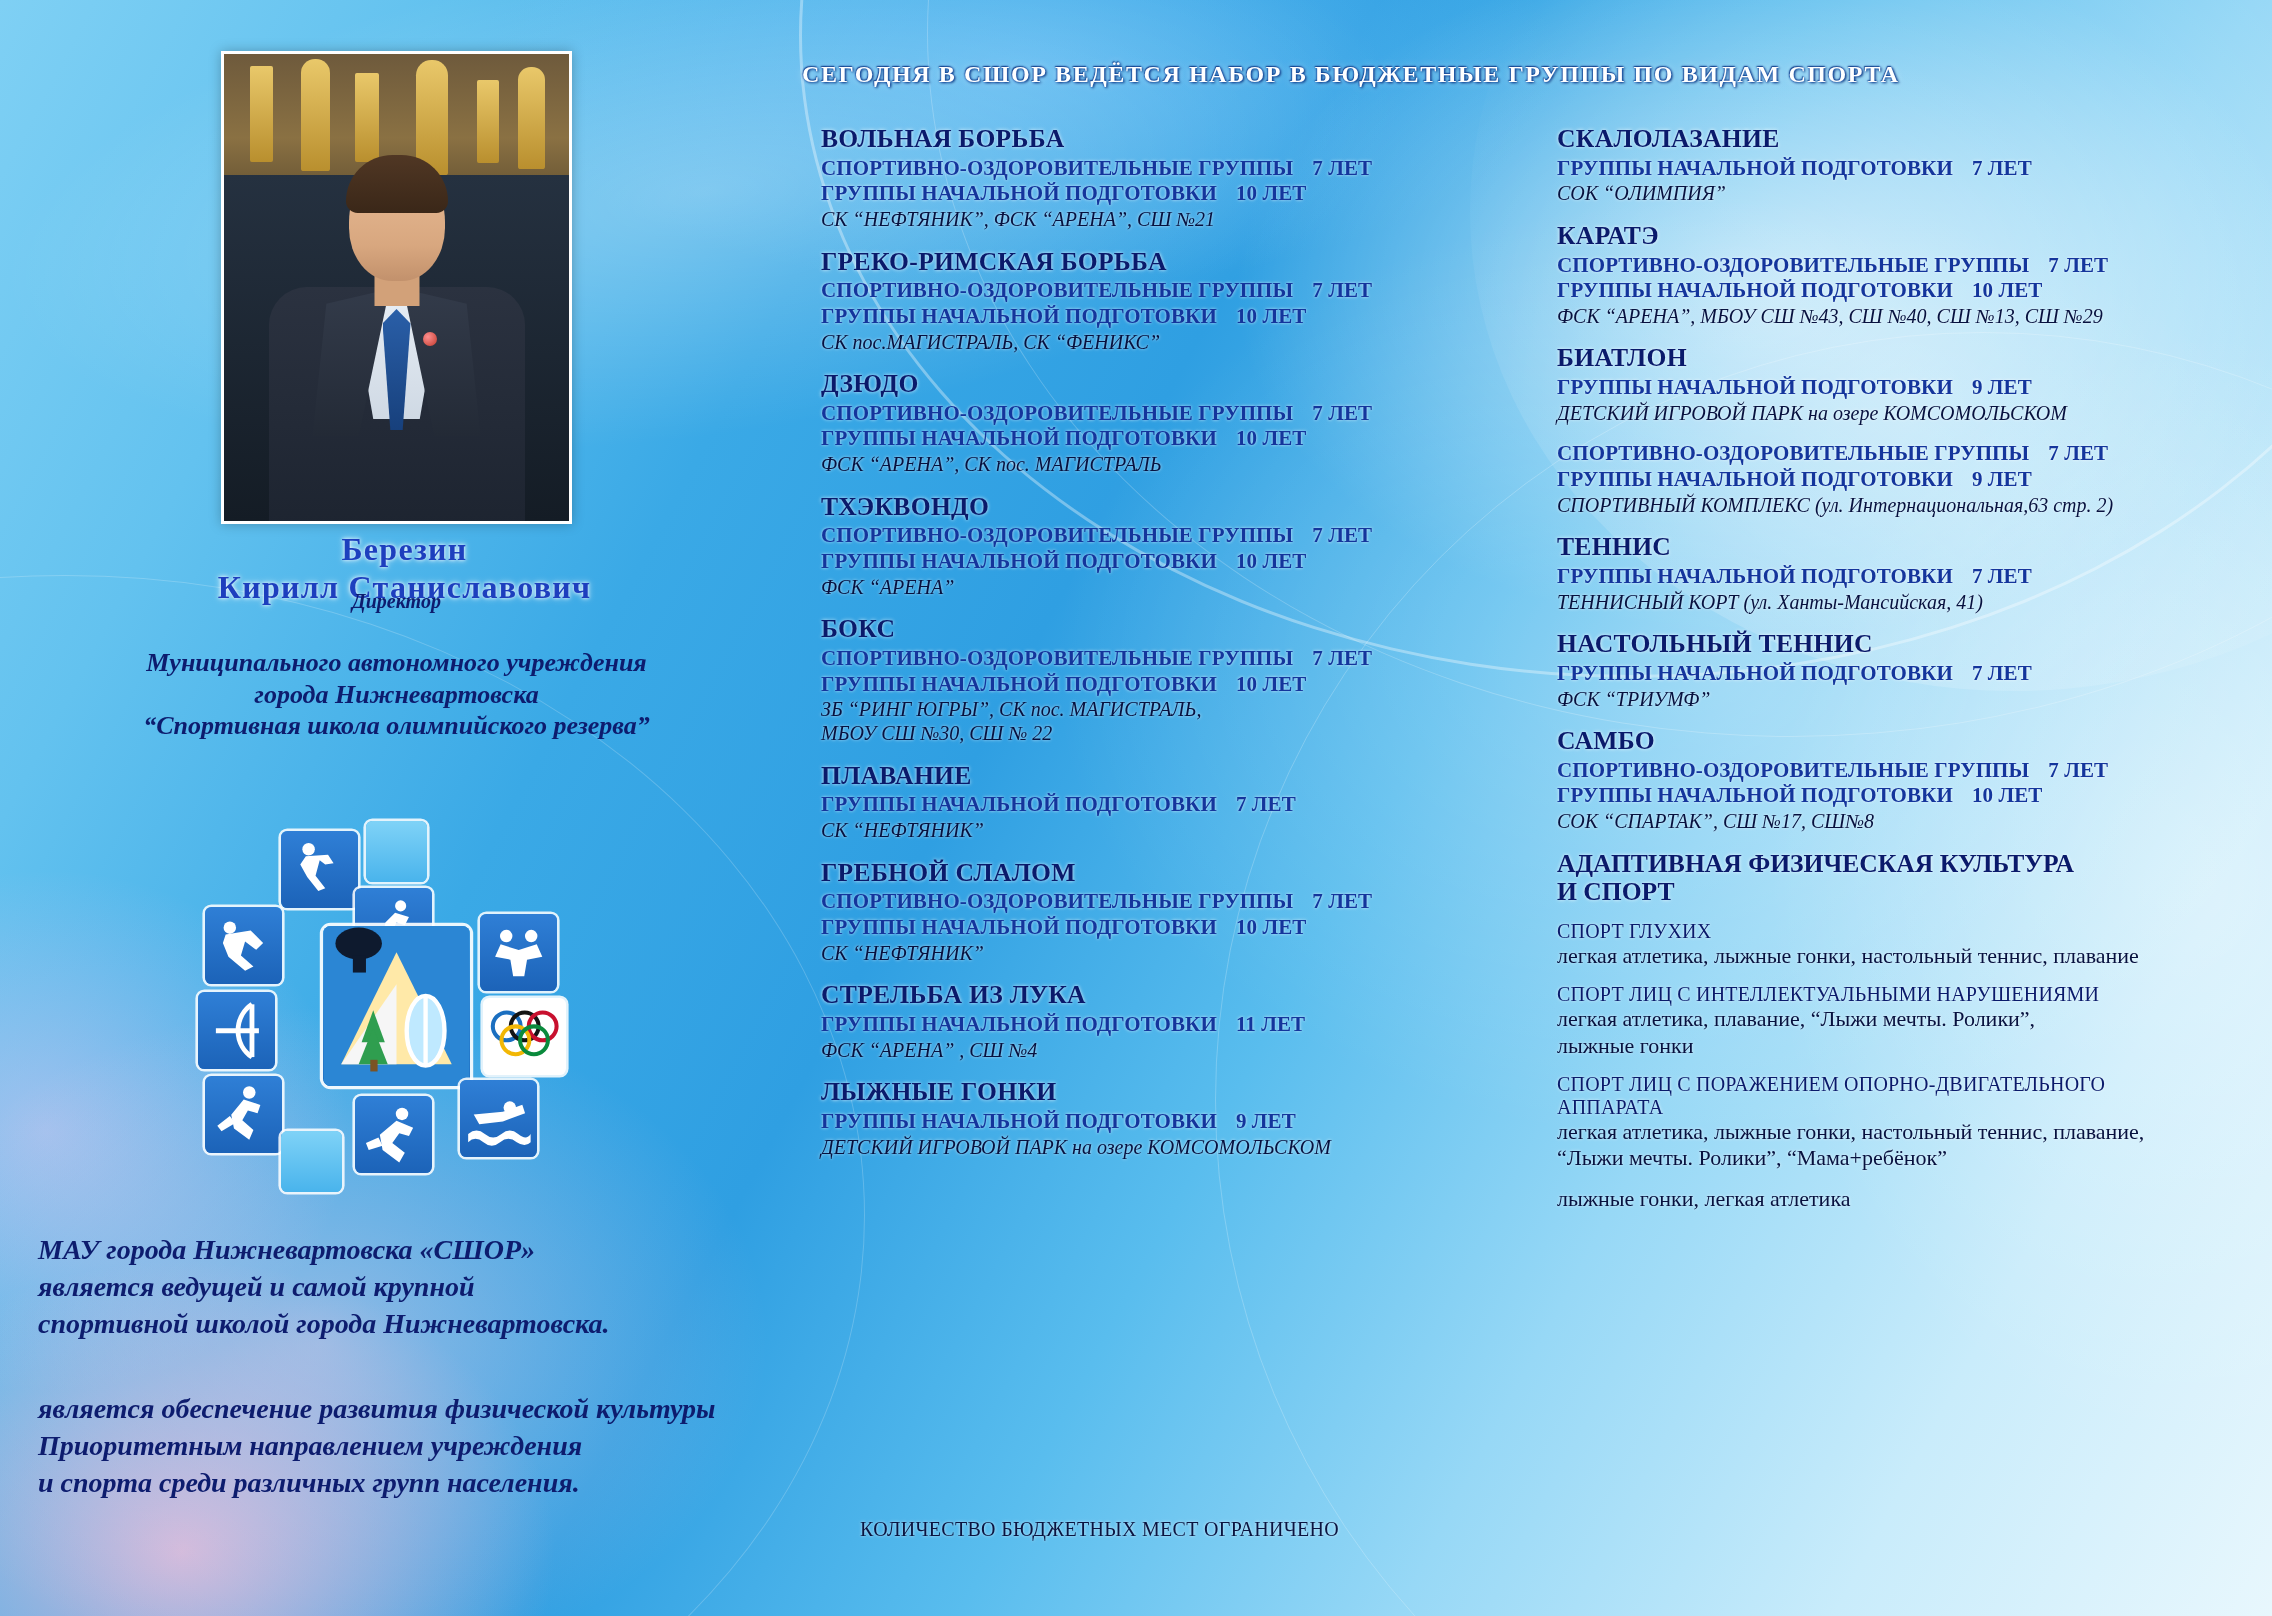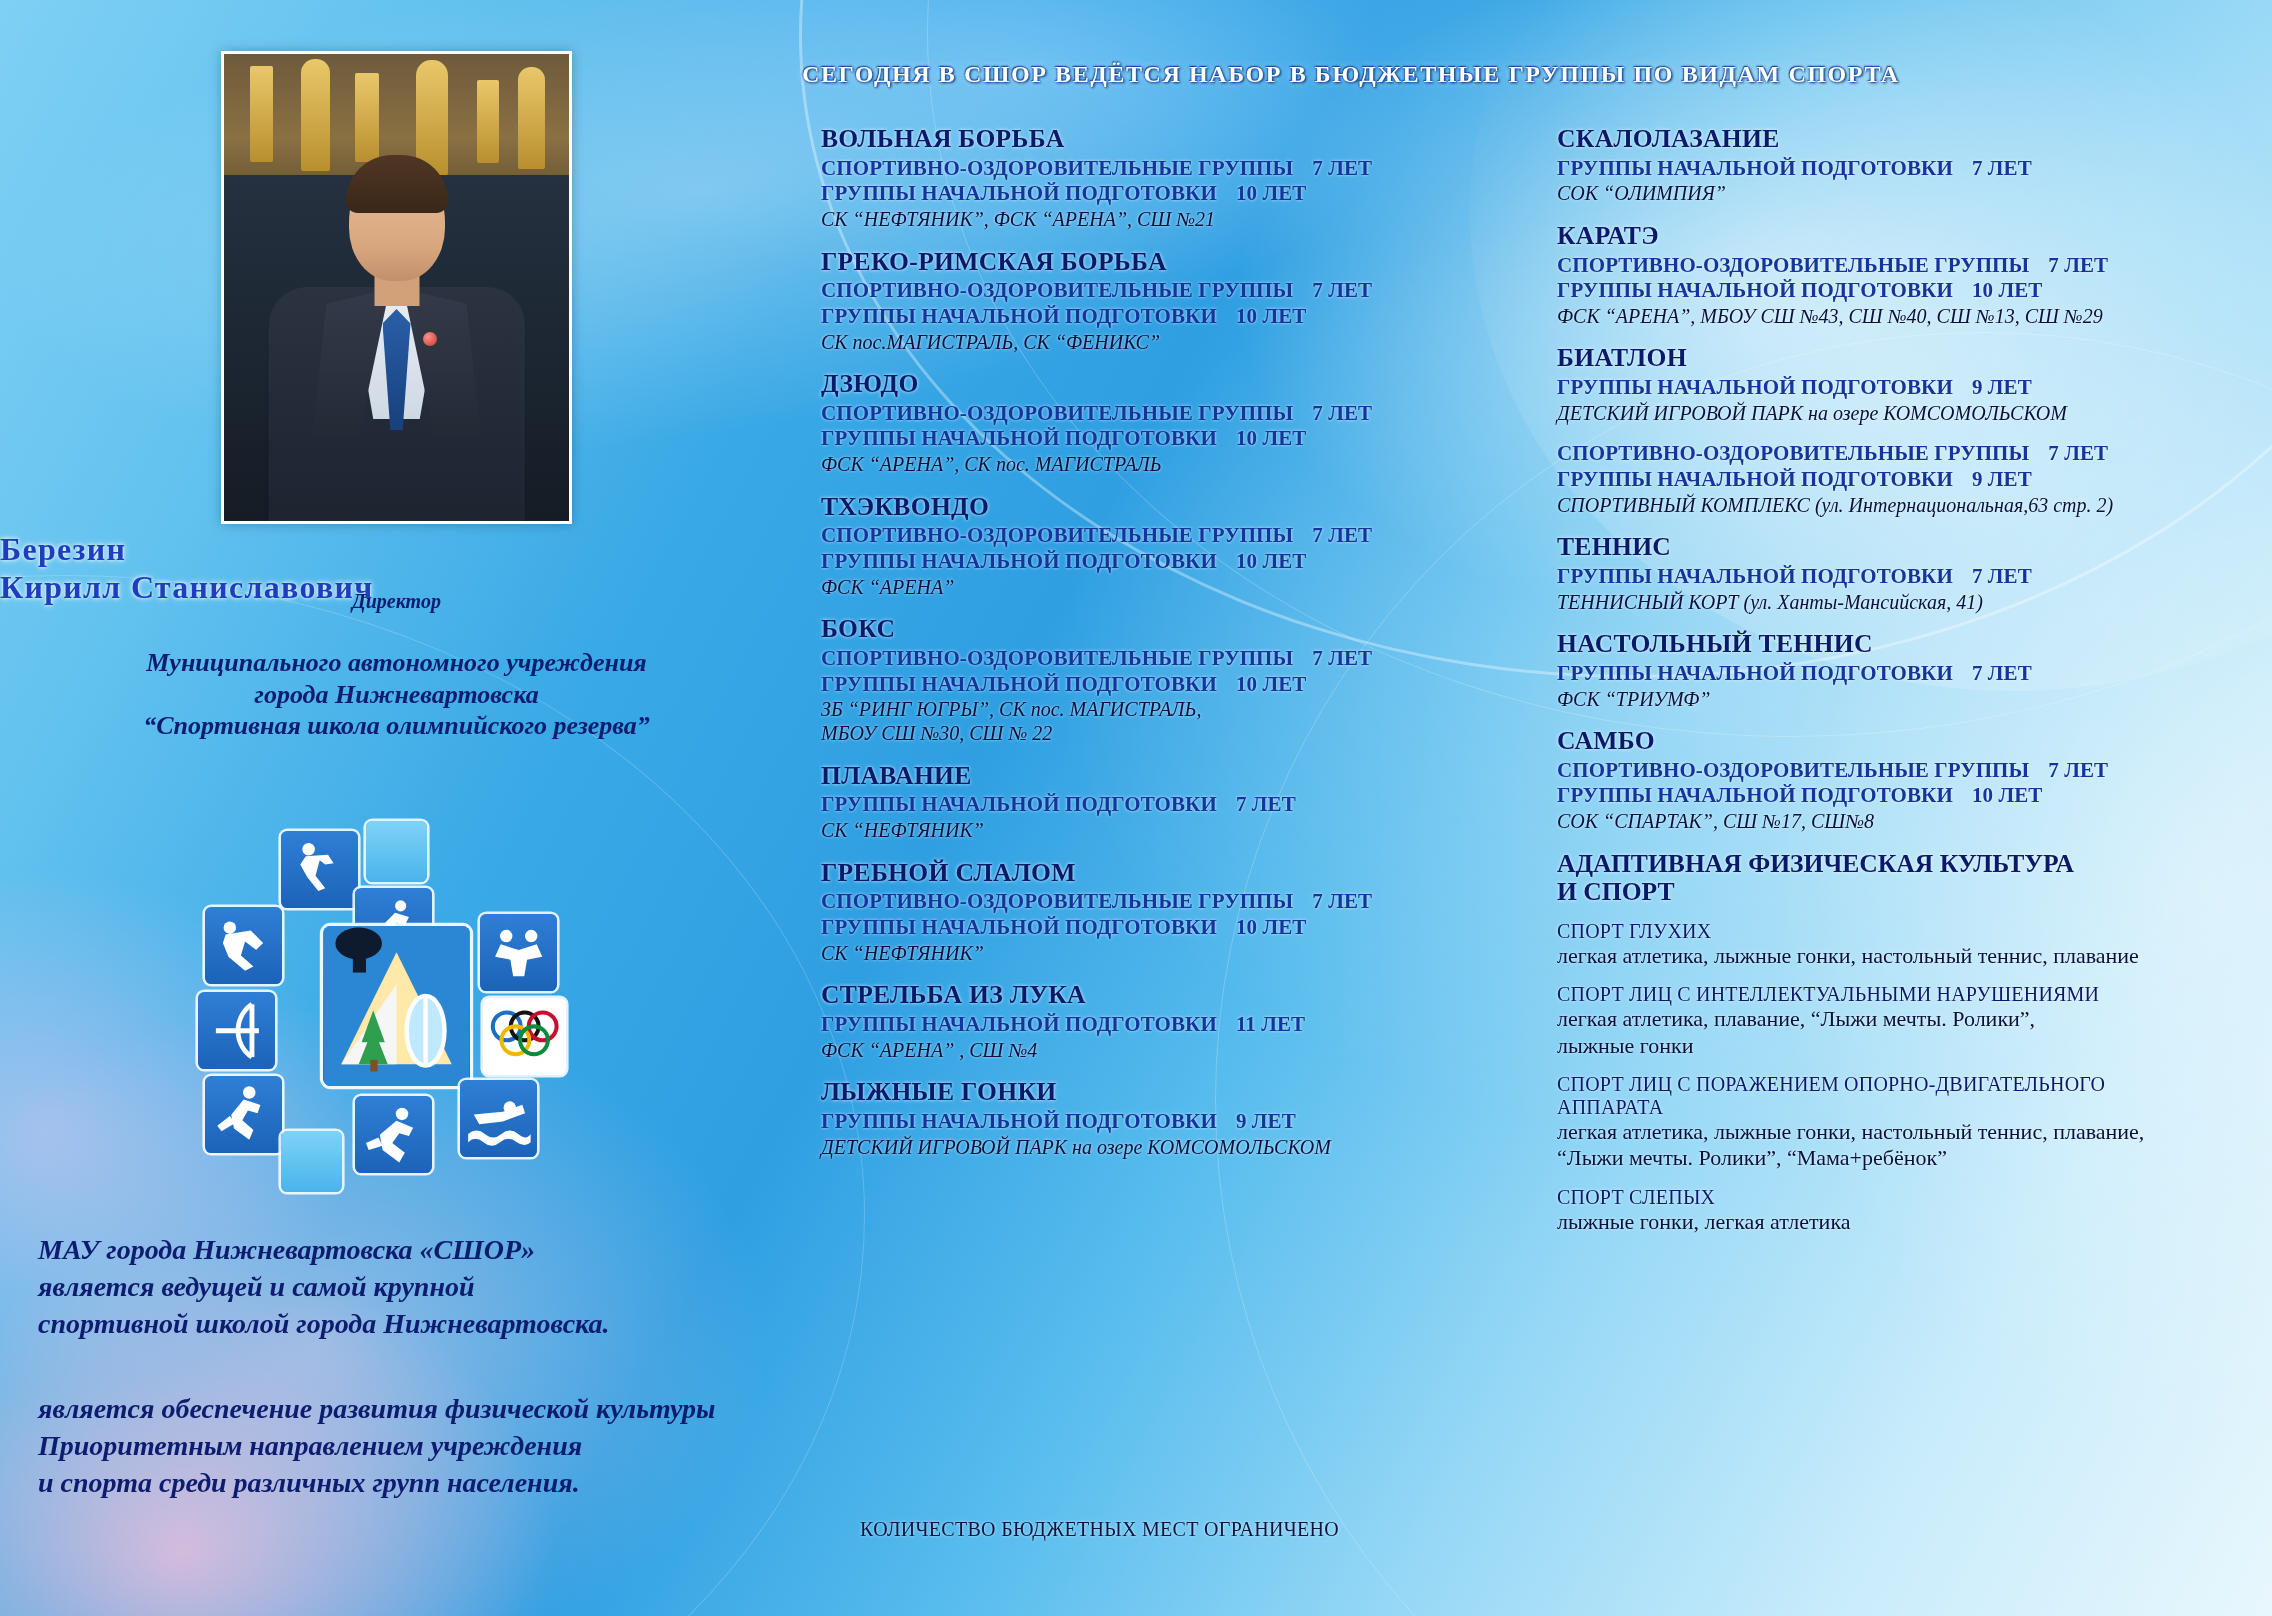--- a/index.html
+++ b/index.html
@@ -155,25 +155,26 @@
     position: absolute;
     left: 160px; top: 182px;
     width: 14px; height: 14px;
     border-radius: 50%;
     background: radial-gradient(circle at 35% 35%, #ff8f8f, #c0392b);
   }
 
   .name-line {
     position: absolute;
     width: 793px;
-    text-align: left;
+    text-align: center;
     color: #1d3fbe;
     font-weight: bold;
     letter-spacing: 1.3px;
     text-shadow: 0 0 3.8px rgba(255,255,255,0.9), 0 0 7.7px rgba(255,255,255,0.7);
+    padding-left: 8px;
   }
   .name1 { top: 531px; font-size: 32px; }
   .name2 { top: 569px; font-size: 32px; }
   .post {
     position: absolute; top: 590px; width: 793px; text-align: center;
     font-size: 20px; font-style: italic; font-weight: bold; color: #0d1c6e;
   }
   .org {
     position: absolute; top: 647px; width: 793px; text-align: center;
     font-size: 26px; font-style: italic; font-weight: bold; color: #0d1c6e;
@@ -697,23 +698,20 @@
           <div class="adaptive-head">
             <div>СПОРТ ЛИЦ С ПОРАЖЕНИЕМ ОПОРНО-ДВИГАТЕЛЬНОГО</div>
             <div>АППАРАТА</div>
           </div>
           <div class="adaptive-list">
             <div>легкая атлетика, лыжные гонки, настольный теннис, плавание,</div>
             <div>“Лыжи мечты. Ролики”, “Мама+ребёнок”</div>
           </div>
         </div>
         <div class="adaptive-block">
-          <div class="adaptive-head">
-            <div>СПОРТ СЛЕПЫХ</div>
-          </div>
           <div class="adaptive-list">
             <div>лыжные гонки, легкая атлетика</div>
           </div>
         </div>
       </div>
     </div>
 
   <div class="footnote">КОЛИЧЕСТВО БЮДЖЕТНЫХ МЕСТ ОГРАНИЧЕНО</div>
 </div>
 

